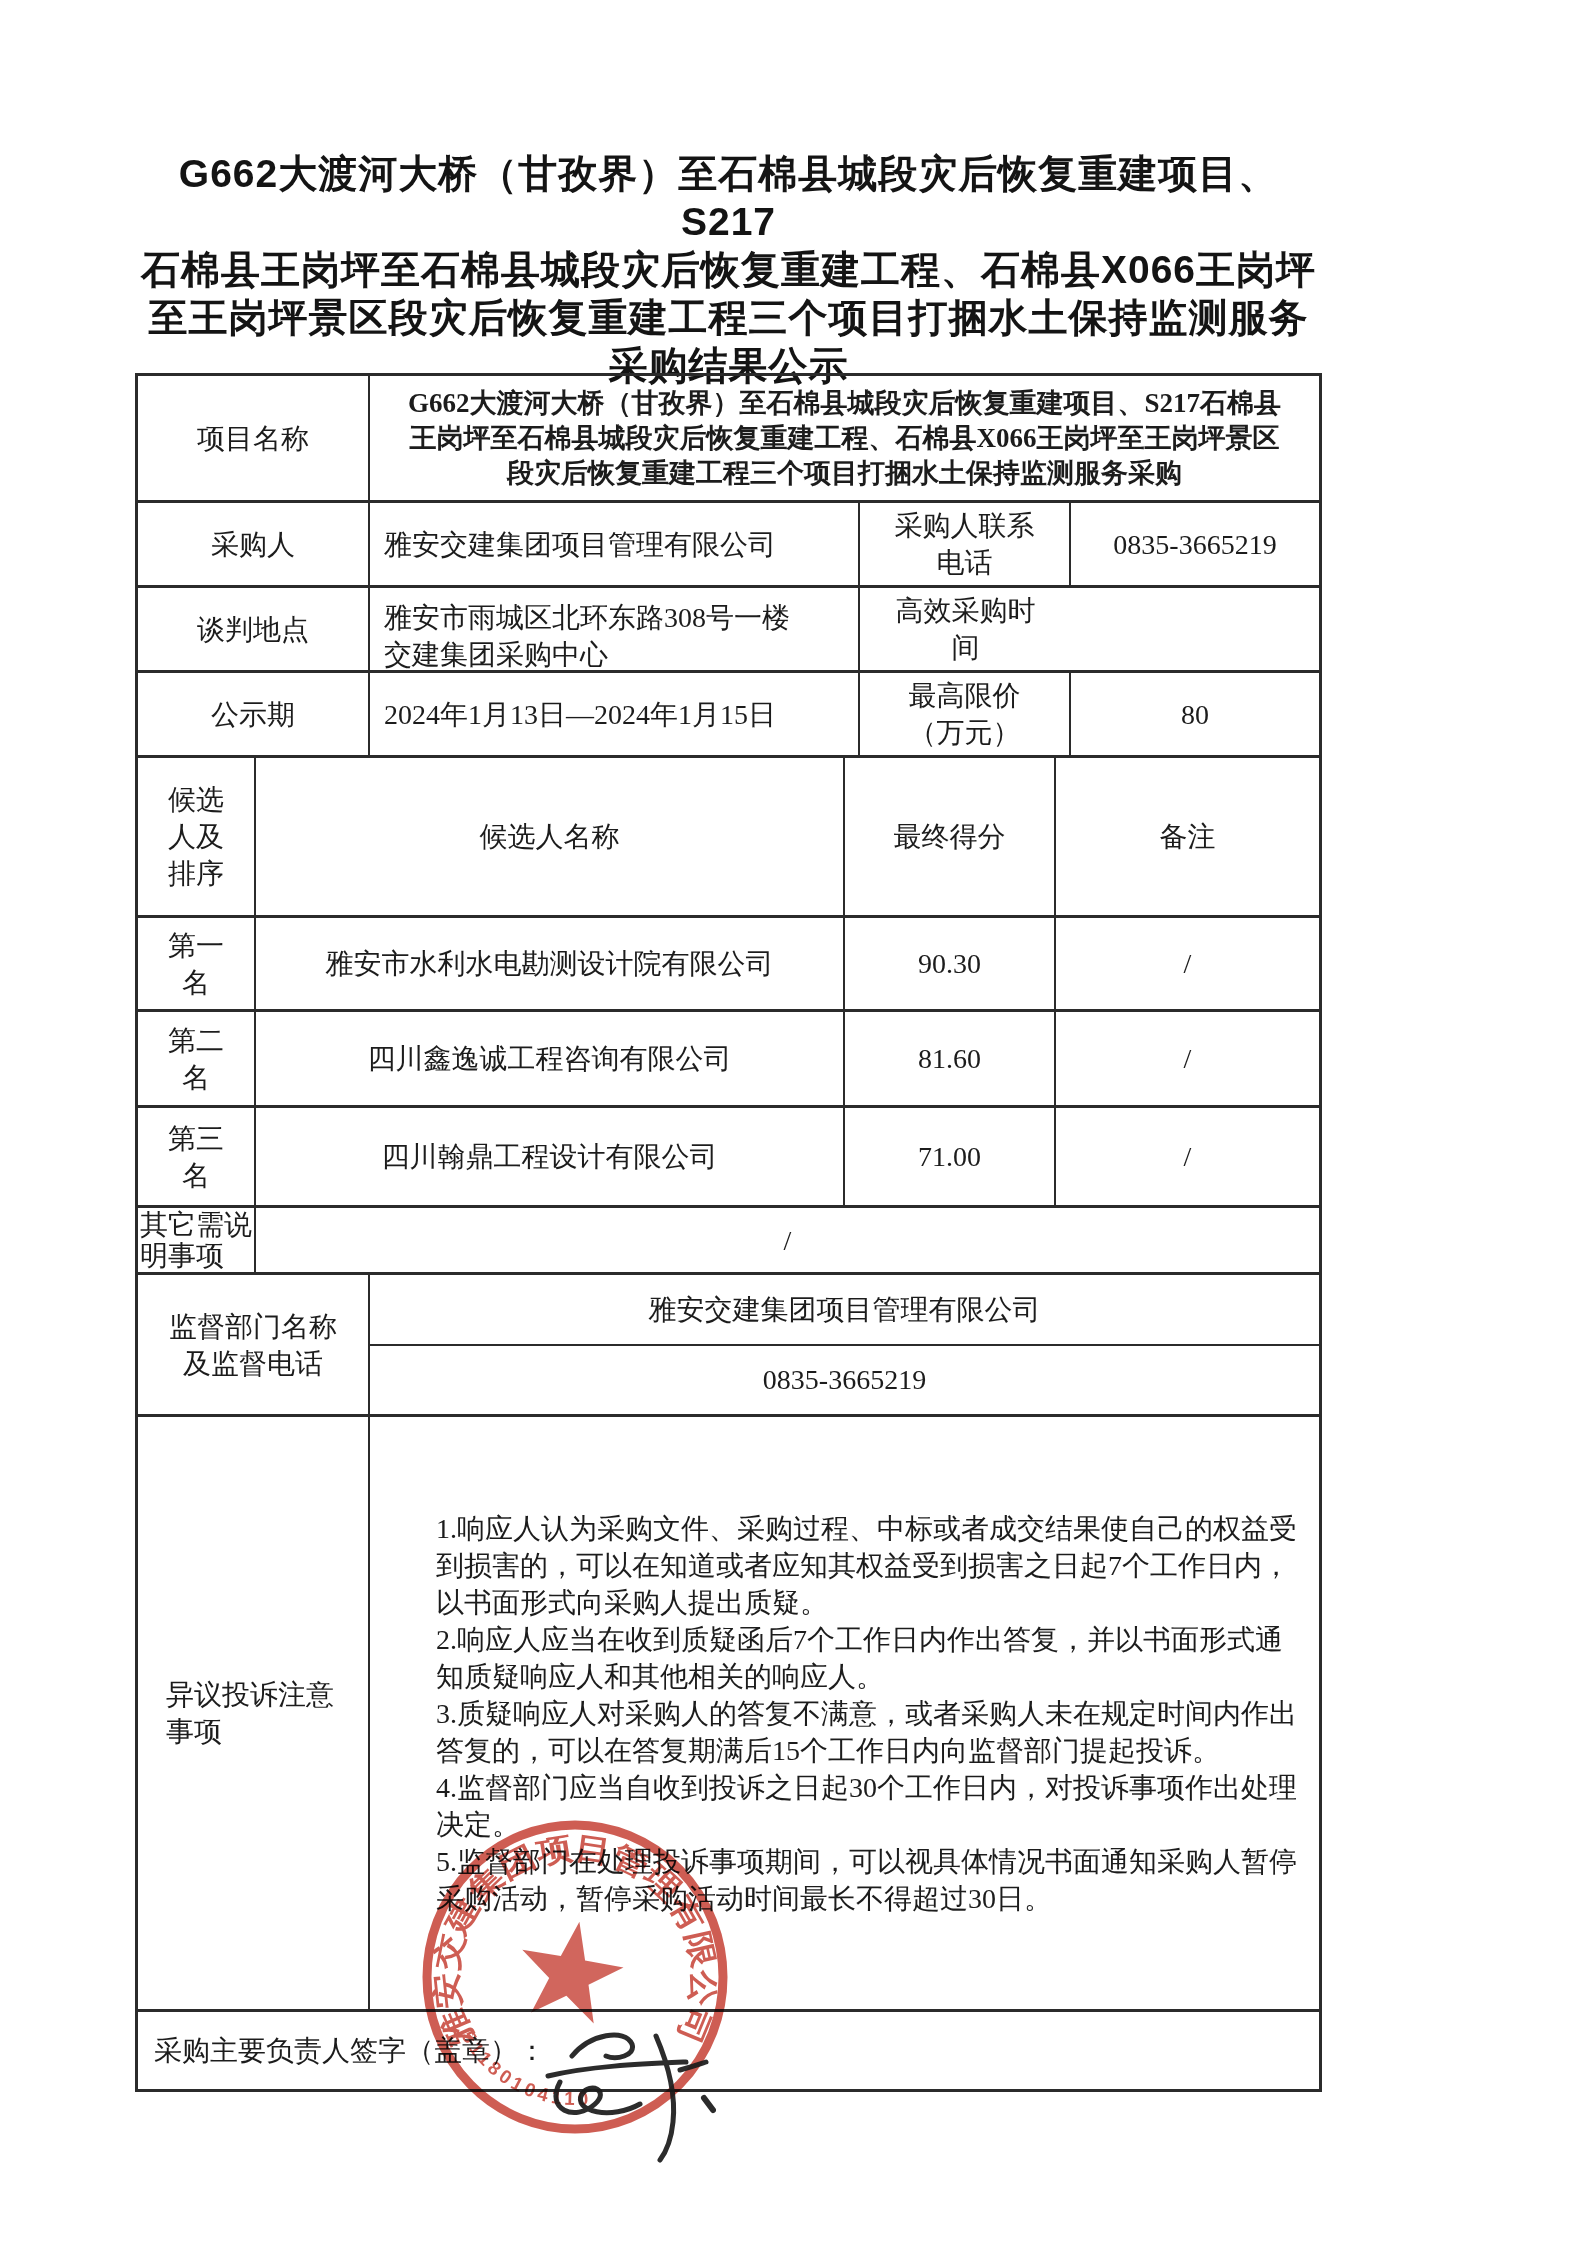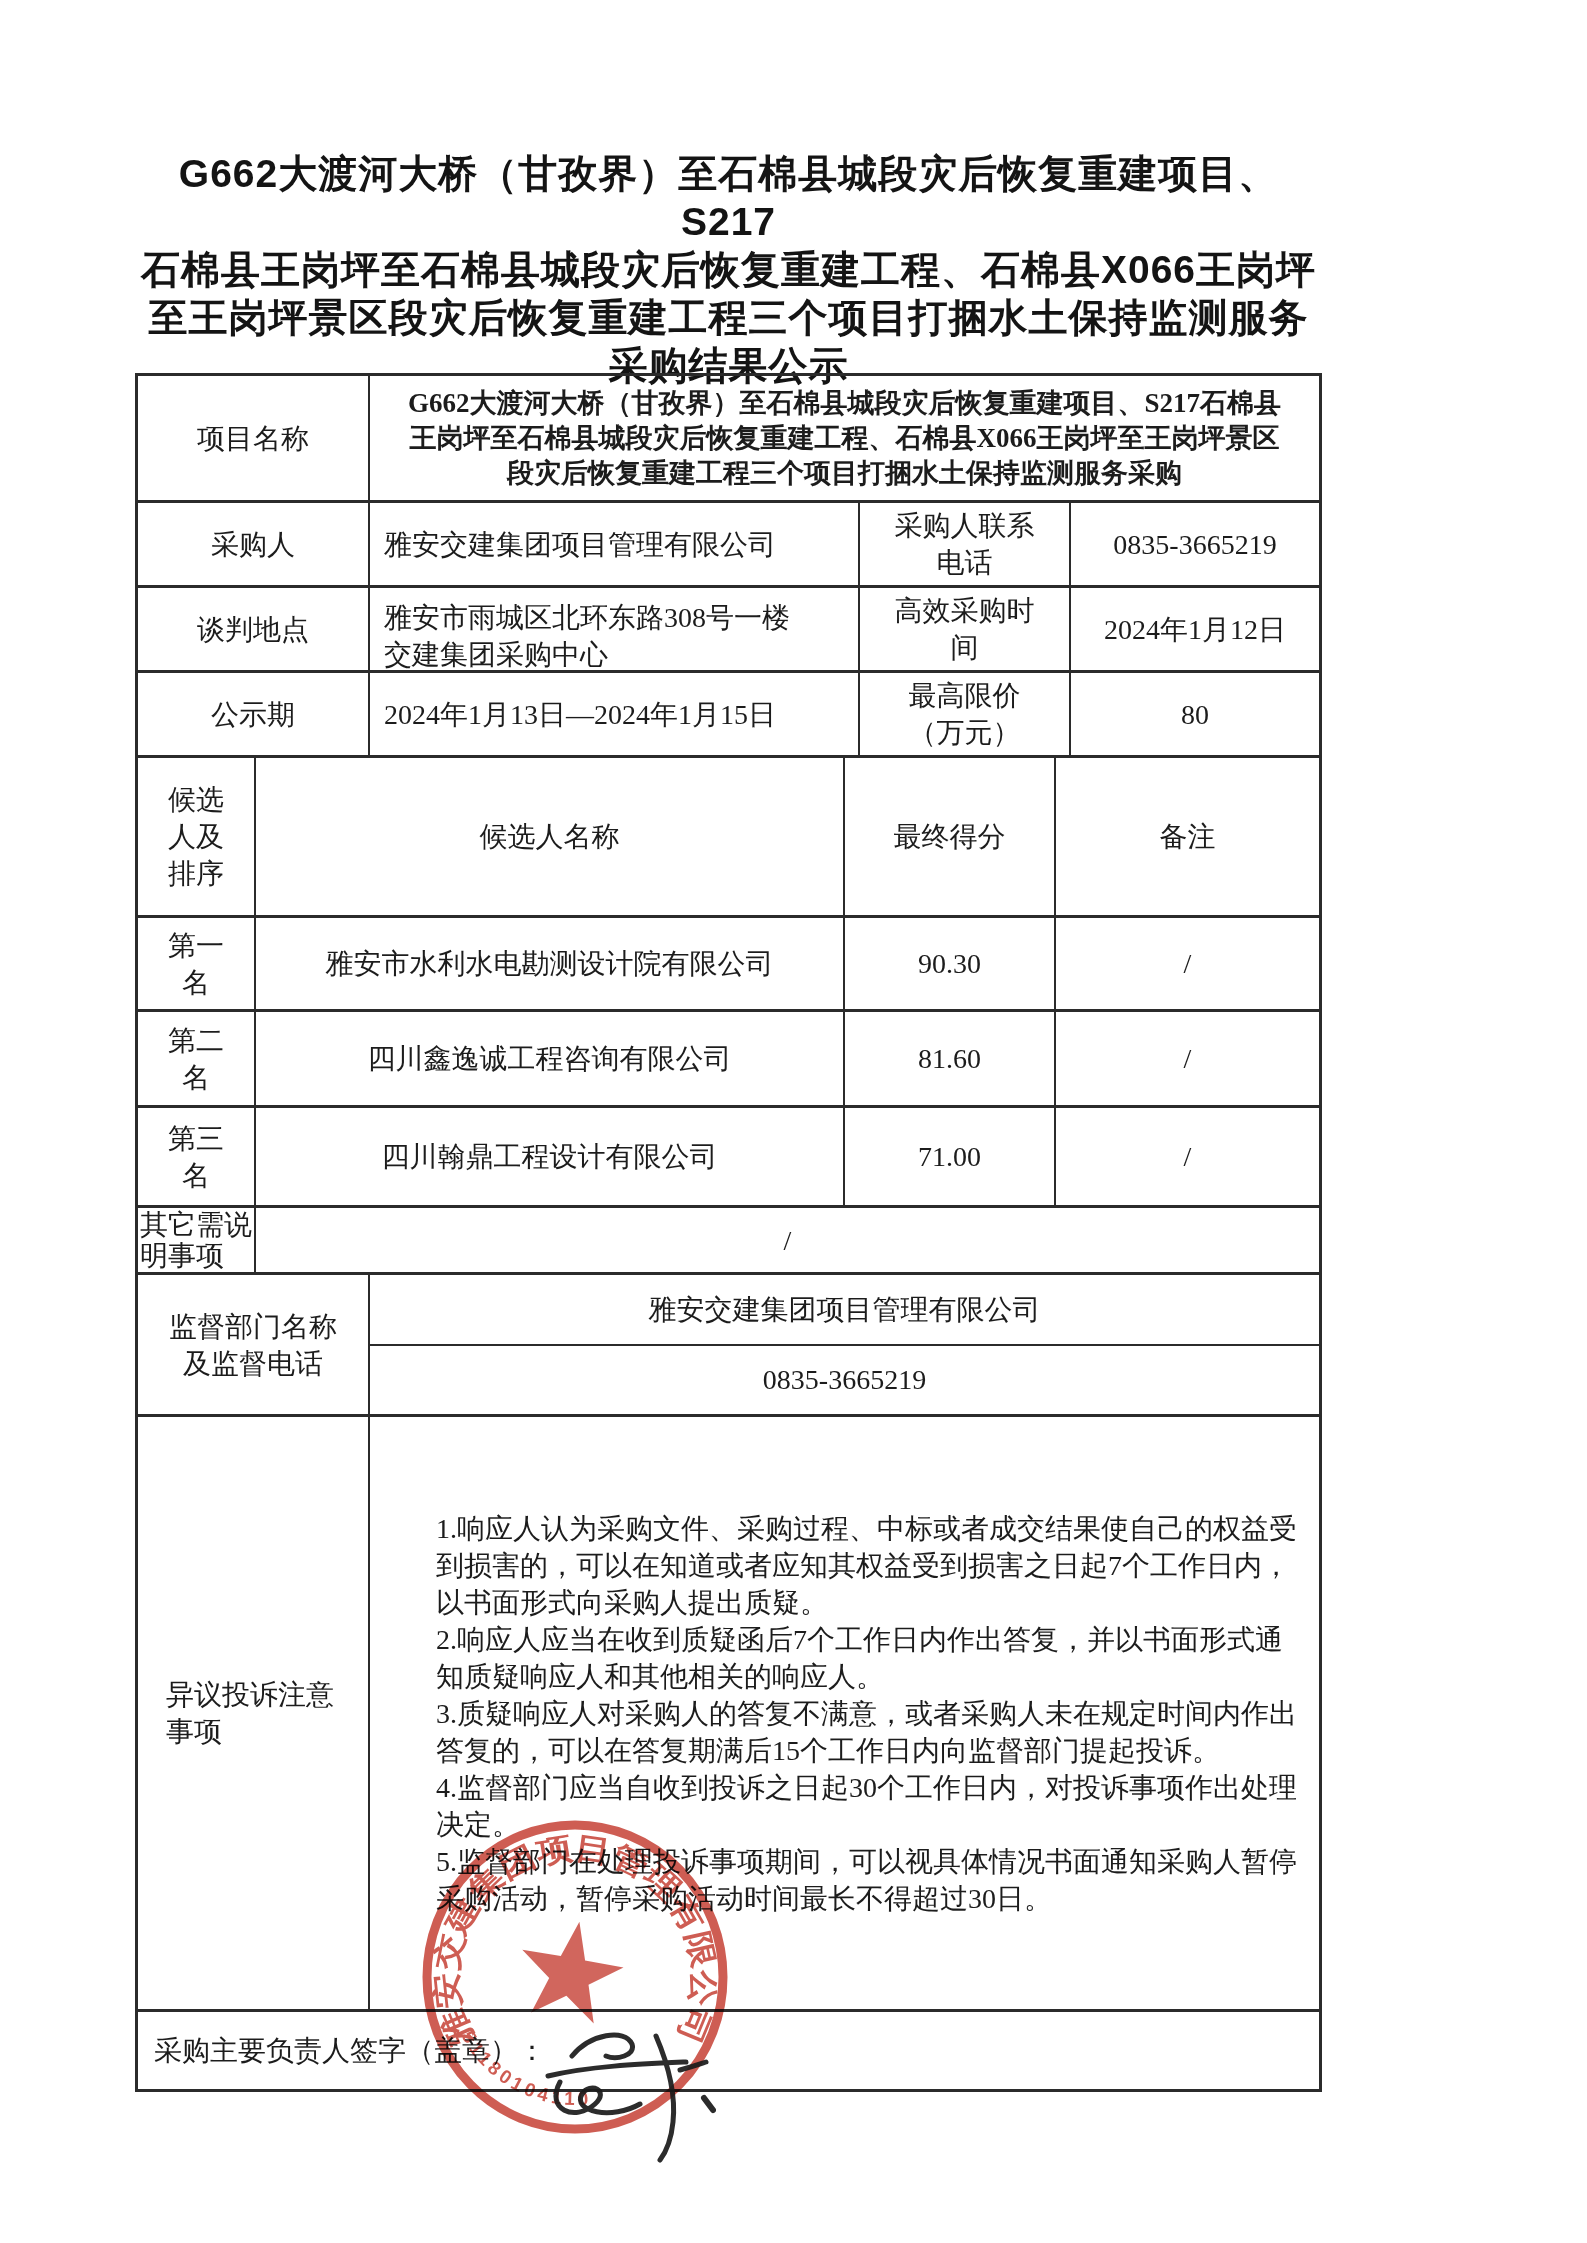--- a/index.html
+++ b/index.html
@@ -70,21 +70,20 @@
       <div class="c wA1">采购人</div>
       <div class="c wA2 left" style="padding-left:14px">雅安交建集团项目管理有限公司</div>
       <div class="c wK">采购人联系电话</div>
       <div class="c rest">0835-3665219</div>
     </div>
 
     <div class="row" style="height:85px">
       <div class="c wA1">谈判地点</div>
       <div class="c wA2 left loc">雅安市雨城区北环东路308号一楼交建集团采购中心</div>
       <div class="c wK">高效采购时间</div>
-      <div class="c rest">2024年1月12日</div>
     </div>
 
     <div class="row" style="height:85px">
       <div class="c wA1">公示期</div>
       <div class="c wA2 left" style="padding-left:14px">2024年1月13日—2024年1月15日</div>
       <div class="c wK pricelbl">
           <span>最高限价（万元）</span>
         </div>
       <div class="c rest">80</div>
     </div>

